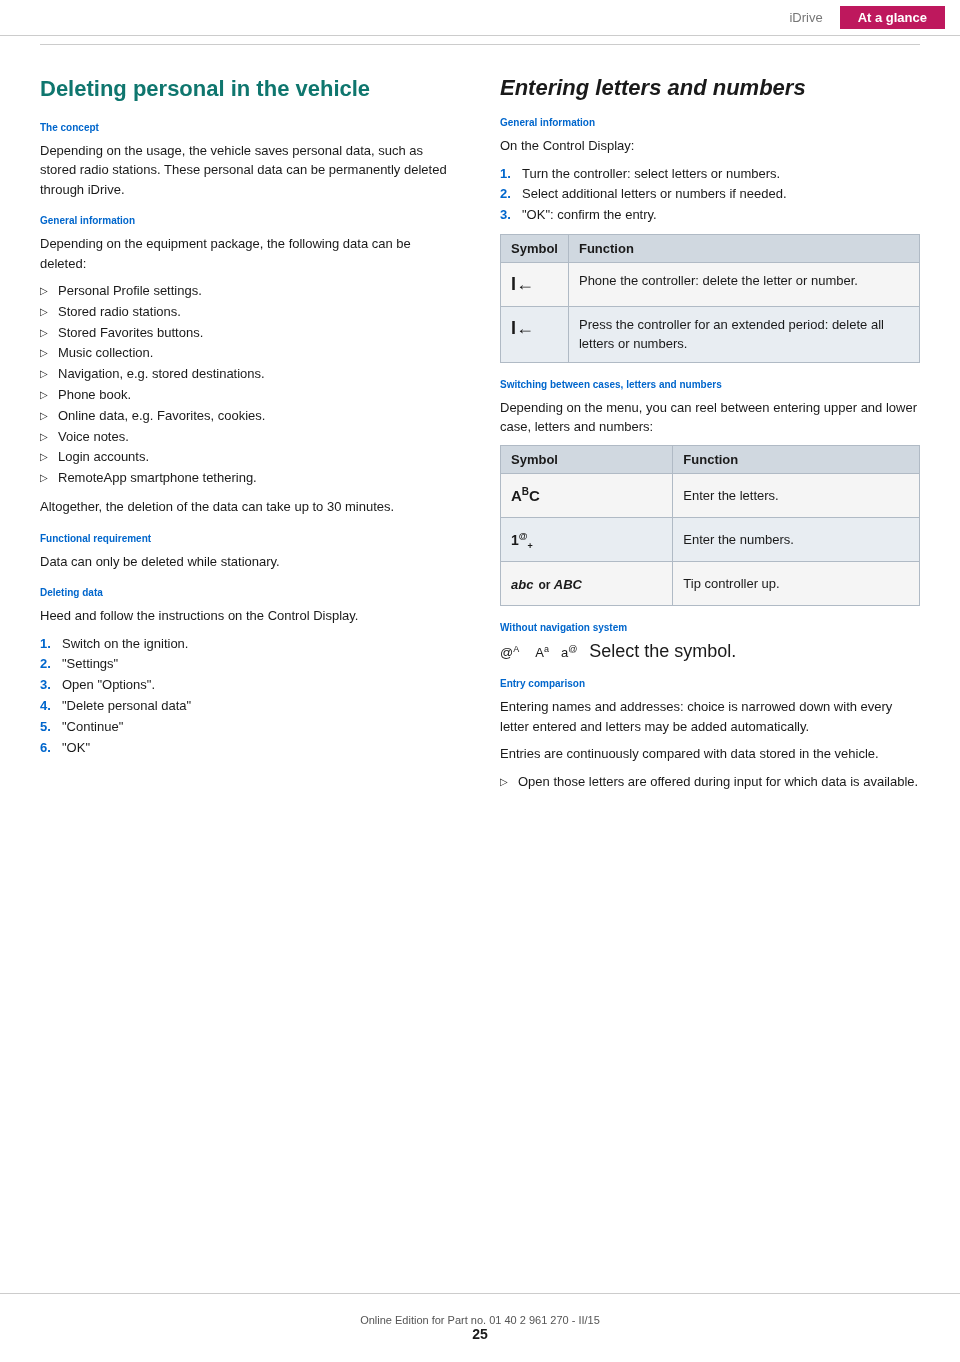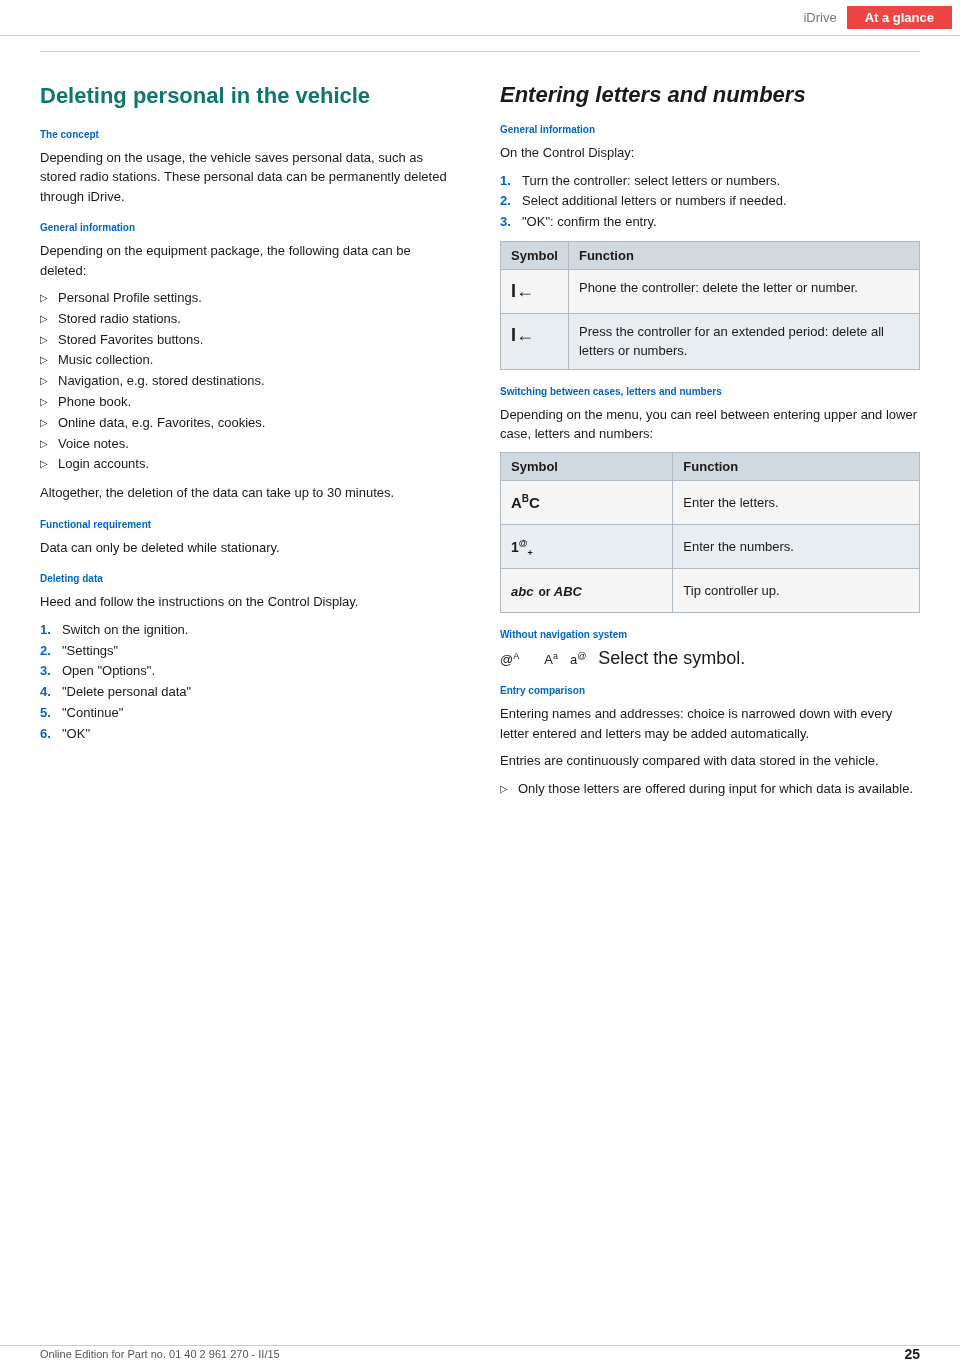--- a/index.html
+++ b/index.html
@@ -10,30 +10,31 @@
       background: #fff;
       width: 960px;
       min-height: 1362px;
     }
 
     
     .top-nav {
       display: flex;
       justify-content: flex-end;
       border-bottom: 1px solid #ccc;
-      padding: 6px 8px;
-      margin-bottom: 15px;
+      padding: 6px 15px;
+      margin-bottom: 8px;
+      gap: 7px;
     }
     .nav-tab {
       padding: 4px 18px;
       font-size: 13px;
       color: #555;
     }
     .nav-tab.active {
-      background: #ef4444;
+      background: #be185d;
       color: #fff;
       font-weight: bold;
     }
     .nav-label {
       color: #777;
       padding: 4px 10px;
       font-size: 13px;
     }
 
     
@@ -204,29 +205,30 @@
       font-size: 14px;
       margin-top: 6px;
       display: flex;
       align-items: baseline;
       gap: 4px;
     }
 
     
     .footer {
       border-top: 1px solid #ccc;
-      padding: 0 40px;
+      padding: 20px 40px;
       display: flex;
       justify-content: space-between;
       align-items: center;
       margin-top: auto;
       position: absolute;
       bottom: 0;
       left: 0;
       right: 0;
+      flex-direction: column;
     }
     .footer-text {
       font-size: 11px;
       color: #555;
     }
     .footer-page {
       font-size: 14px;
       font-weight: bold;
       color: #1a1a1a;
     }
@@ -269,20 +271,21 @@
       <ul class="bullet-list">
         <li>Personal Profile settings.</li>
         <li>Stored radio stations.</li>
         <li>Stored Favorites buttons.</li>
         <li>Music collection.</li>
         <li>Navigation, e.g. stored destinations.</li>
         <li>Phone book.</li>
         <li>Online data, e.g. Favorites, cookies.</li>
         <li>Voice notes.</li>
         <li>Login accounts.</li>
+        <li>RemoteApp smartphone tethering.</li>
       </ul>
       <p class="body-text">Altogether, the deletion of the data can take up to 30 minutes.</p>
 
       <h2 class="section-title">Functional requirement</h2>
       <p class="body-text">Data can only be deleted while stationary.</p>
 
       <h2 class="section-title">Deleting data</h2>
       <p class="body-text">Heed and follow the instructions on the Control Display.</p>
       <ol class="numbered-list">
         <li>Switch on the ignition.</li>
@@ -357,31 +360,31 @@
             </td>
             <td>Tip controller up.</td>
           </tr>
         </tbody>
       </table>
 
       <div class="without-nav">
         <h2 class="section-title">Without navigation system</h2>
         <div class="without-nav-symbols">
           <span style="font-size:13px;">@<sup style="font-size:9px;">A</sup></span>
-          <span style="font-size:13px; margin-left:21px;">A<sup style="font-size:9px;">a</sup></span>
+          <span style="font-size:13px; margin-left:12px;">A<sup style="font-size:9px;">a</sup></span>
           <span style="font-size:13px; margin-left:8px;">a<sup style="font-size:9px;">@</sup></span>
           <span style="margin-left:8px; font-size:18px;">Select the symbol.</span>
         </div>
       </div>
 
       <h2 class="section-title">Entry comparison</h2>
       <p class="body-text">Entering names and addresses: choice is narrowed down with every letter entered and letters may be added automatically.</p>
       <p class="body-text">Entries are continuously compared with data stored in the vehicle.</p>
       <ul class="bullet-list">
-        <li>Only those letters are offered during input for which data is available.</li>
+        <li>Open those letters are offered during input for which data is available.</li>
       </ul>
 
     </div>
   </div>
 
   <div class="footer">
     <span class="footer-text">Online Edition for Part no. 01 40 2 961 270 - II/15</span>
     <span class="footer-page">25</span>
   </div>
 

